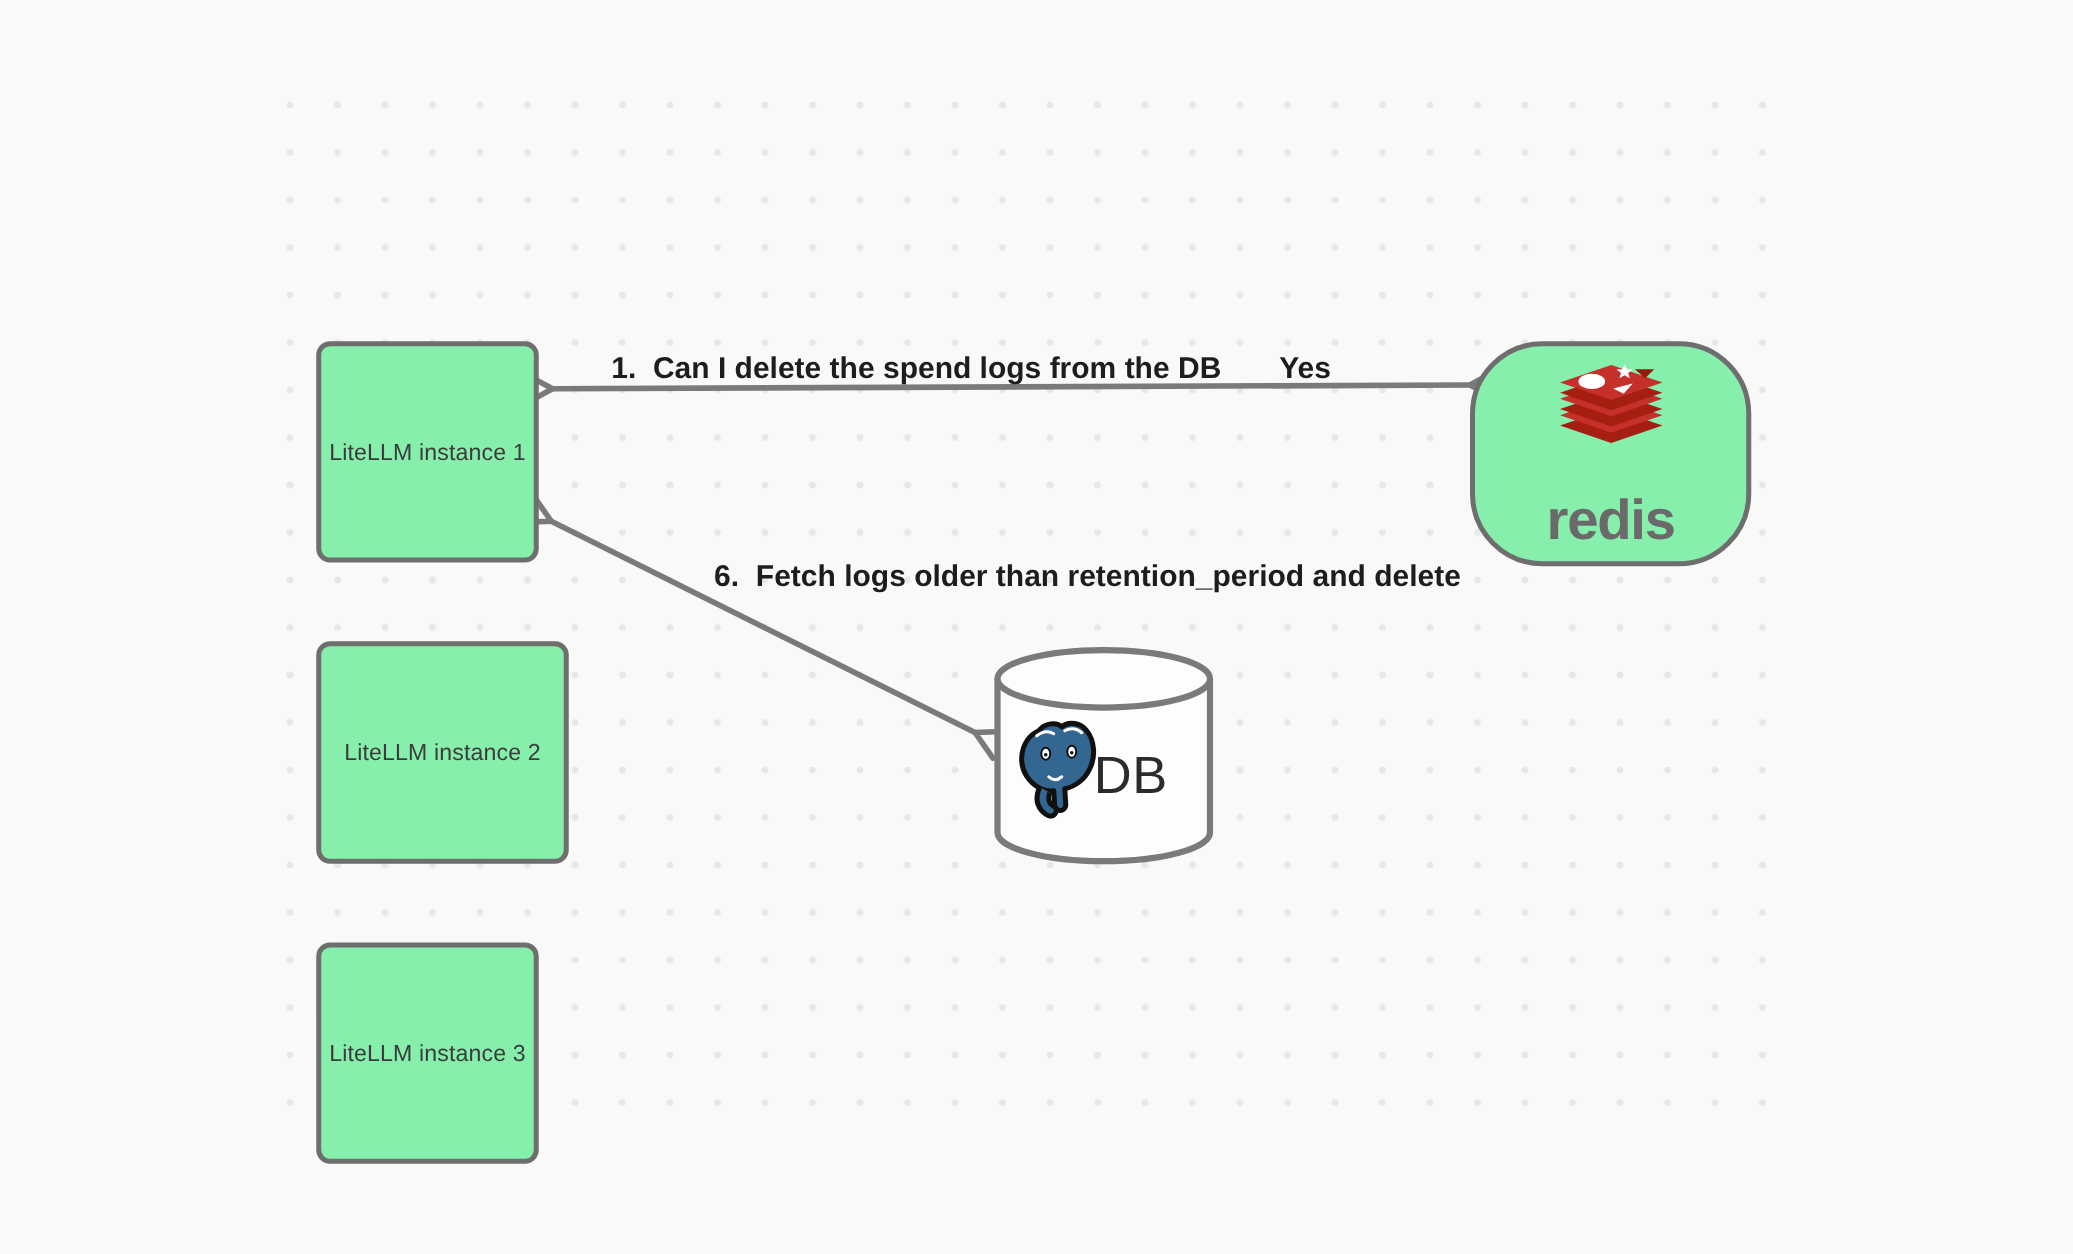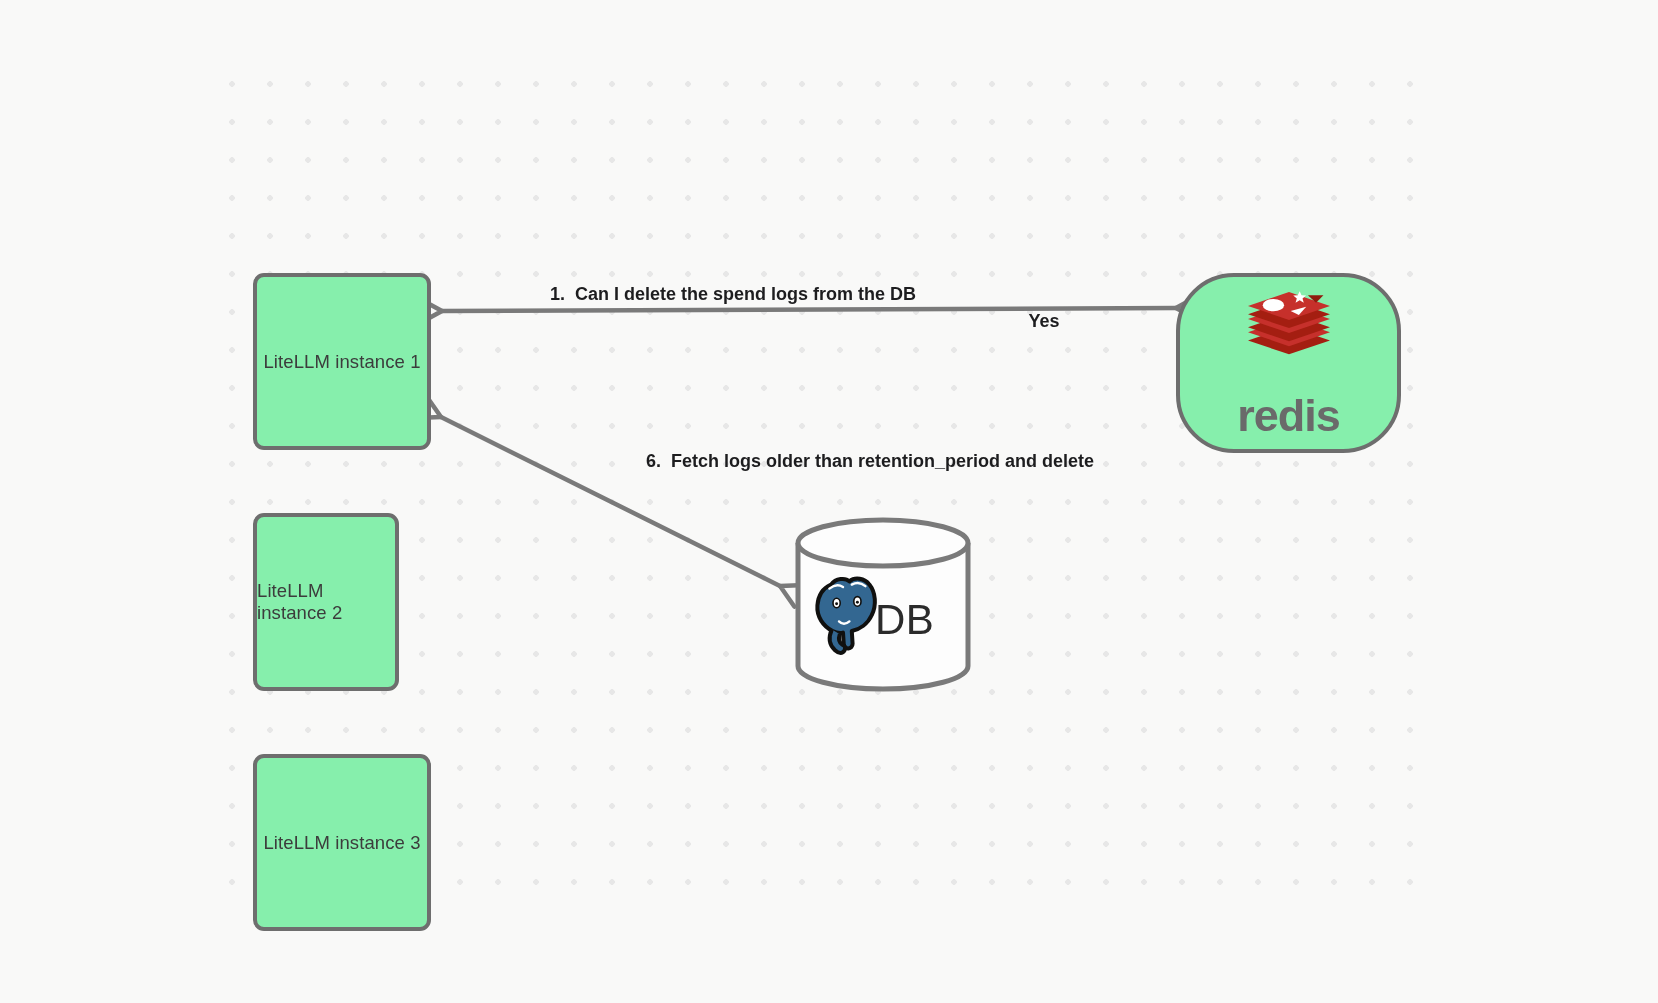--- a/index.html
+++ b/index.html
@@ -26,21 +26,21 @@
     border-radius:11px;
     display:flex;align-items:center;justify-content:center;
     box-sizing:border-box;
   }
   .node-label{
     font-size:18.5px;
     color:#3c3c3c;
     letter-spacing:.1px;
   }
   .box1{left:253px;top:273px;width:178px;height:177px;}
-  .box2{left:253px;top:513px;width:146px;height:178px;}
+  .box2{left:253px;top:513px;width:202px;height:178px;text-align:right;}
   .box3{left:253px;top:754px;width:178px;height:177px;}
   .redis-node{
     left:1176px;top:273px;width:225px;height:180px;
     border-radius:58px;
     flex-direction:column;
     gap:30px;
   }
   .redis-wordmark{
     font-size:45px;
     font-weight:700;
@@ -50,21 +50,21 @@
     margin-top:4px;
   }
   .arrow-layer{
     position:absolute;left:0;top:0;width:1658px;height:1003px;
     pointer-events:none;
   }
   .arrow-layer g{pointer-events:auto;}
   .edge-label{
     position:absolute;
     transform:translateX(-50%);
-    font-size:18px;
+    font-size:24px;
     font-weight:700;
     color:#1d1d1f;
     white-space:pre;
     line-height:27px;
   }
   .cylinder-wrap{
     position:absolute;left:795px;top:515px;width:176px;height:182px;
   }
   .cylinder-content{
     position:absolute;left:12px;top:60px;
@@ -94,21 +94,21 @@
     </defs>
     <g>
       <line x1="442" y1="311" x2="1176" y2="308" stroke="#7a7a7a" stroke-width="4.5" stroke-linecap="round" marker-start="url(#chv)" marker-end="url(#chv)"></line>
     </g>
     <g>
       <line x1="441" y1="417" x2="780" y2="586" stroke="#7a7a7a" stroke-width="4.5" stroke-linecap="round" marker-start="url(#chv)" marker-end="url(#chv)"></line>
     </g>
   </svg>
 
   <div class="edge-label" style="left:733px;top:281px;">1.  Can I delete the spend logs from the DB</div>
-  <div class="edge-label" style="left:1044px;top:281px;margin-top:27px;">Yes</div>
+  <div class="edge-label" style="left:1044px;top:281px;">Yes</div>
   <div class="edge-label" style="left:870px;top:448px;">6.  Fetch logs older than retention_period and delete</div>
 
   <div class="node box1">
     <span class="node-label">LiteLLM instance 1</span>
   </div>
   <div class="node box2">
     <span class="node-label">LiteLLM instance 2</span>
   </div>
   <div class="node box3">
     <span class="node-label">LiteLLM instance 3</span>

